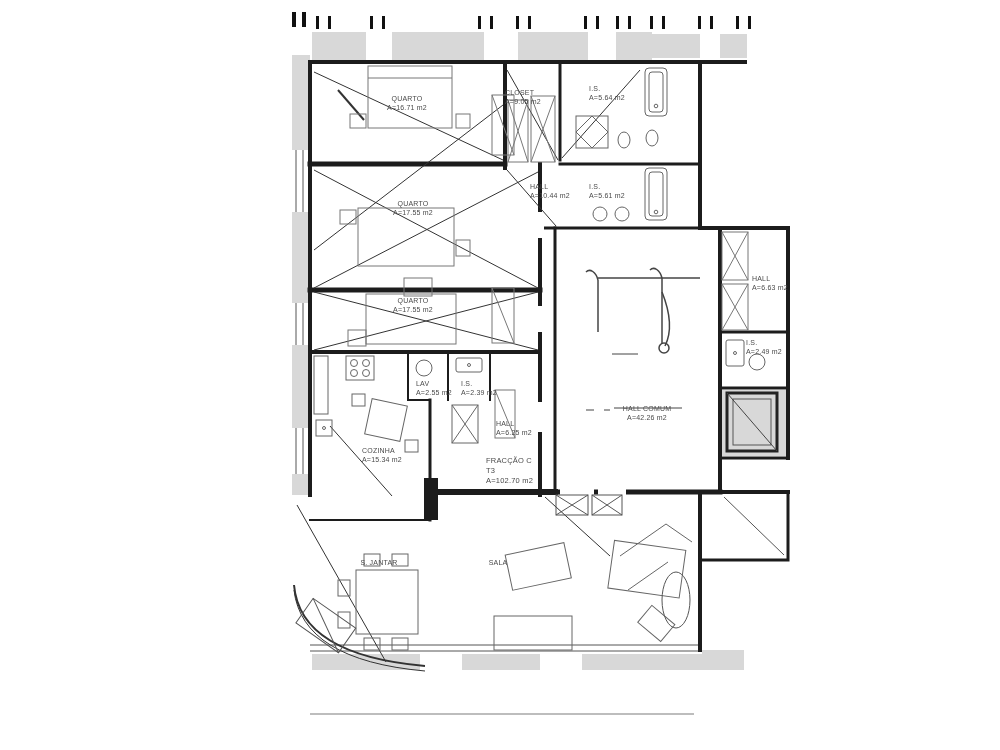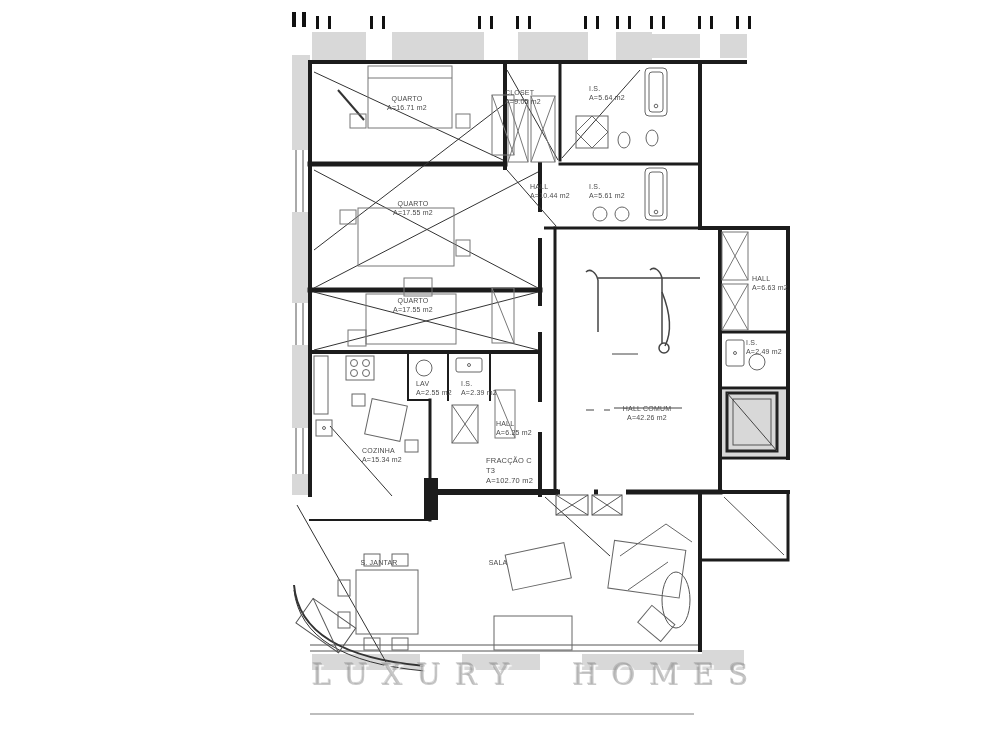--- a/index.html
+++ b/index.html
@@ -335,15 +335,14 @@
       <span>SALA</span>
       <span></span>
     </div>
 
   <div class="lbl unit-lbl" style="left:486px;top:456px">
     <span>FRACÇÃO C</span>
     <span>T3</span>
     <span>A=102.70 m2</span>
   </div>
 
-  <div id="wm-tagline" class="wm">LUXURY HOMES</div>
 
 </div>
 
 </body></html>

